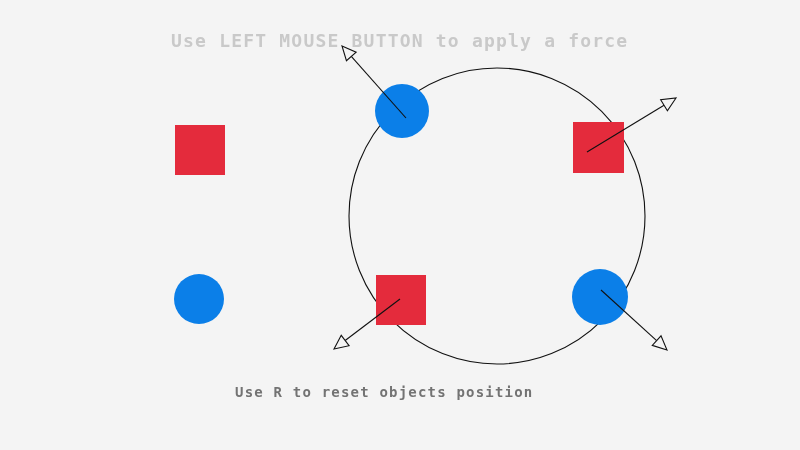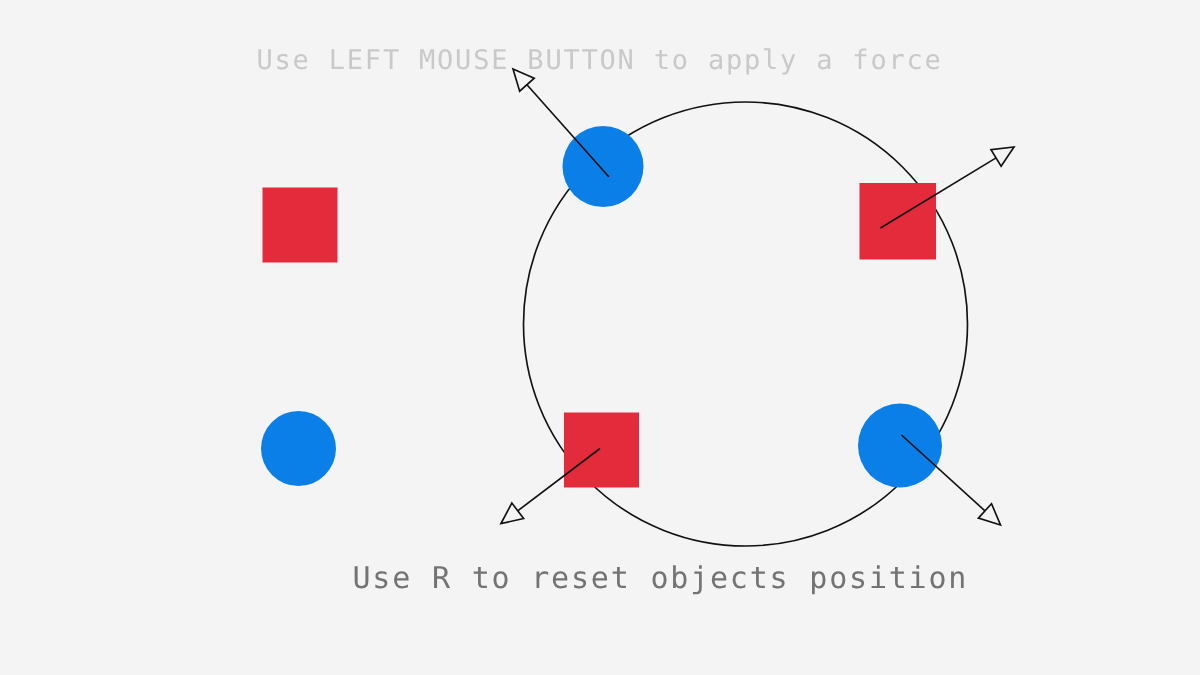--- a/index.html
+++ b/index.html
@@ -32,29 +32,29 @@
     user-select: none;
   }
   #hint-top {
     left: 171px;
     top: 30px;
     font-size: 18px;
     color: #c9c9c9;
   }
   #hint-bottom {
     left: 235px;
-    top: 373px;
-    font-size: 20px;
+    top: 384px;
+    font-size: 14px;
     color: #737373;
   }
 </style>
 </head>
 <body>
 
-<div id="stage" style="width: 800px; height: 450px; background: rgb(244, 244, 244);">
+<div id="stage" style="width: 800px; height: 450px; background: rgb(244, 244, 244); font-weight: bold;">
 
   <svg id="scene-svg" viewBox="0 0 800 450" xmlns="http://www.w3.org/2000/svg">
 
     <circle class="boundary" cx="497" cy="216" r="148" fill="none" stroke="#111111" stroke-width="1.1"></circle>
 
     <g>
       <rect x="175" y="125" width="50" height="50" fill="#e42b3c"></rect>
       <circle cx="402" cy="111" r="27" fill="#0b7fe8"></circle>
       <rect x="573" y="122" width="51" height="51" fill="#e42b3c"></rect>
       <circle cx="199" cy="299" r="25" fill="#0b7fe8"></circle>

